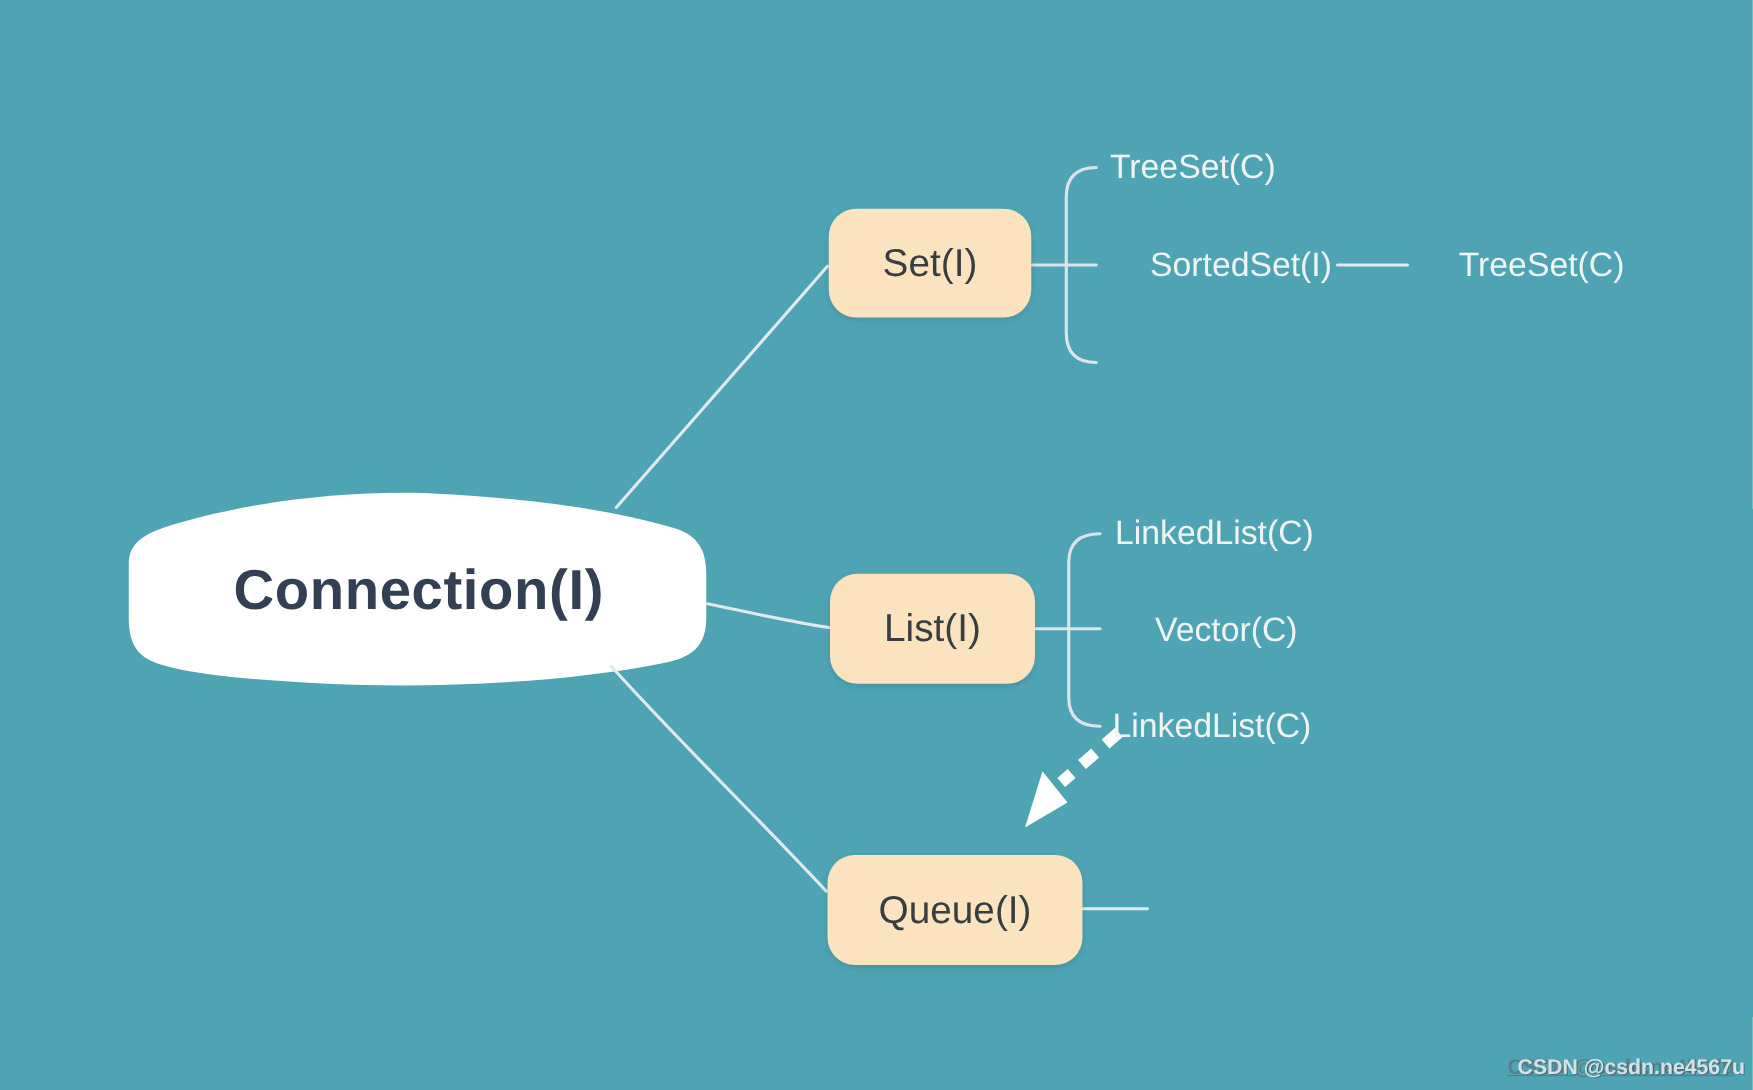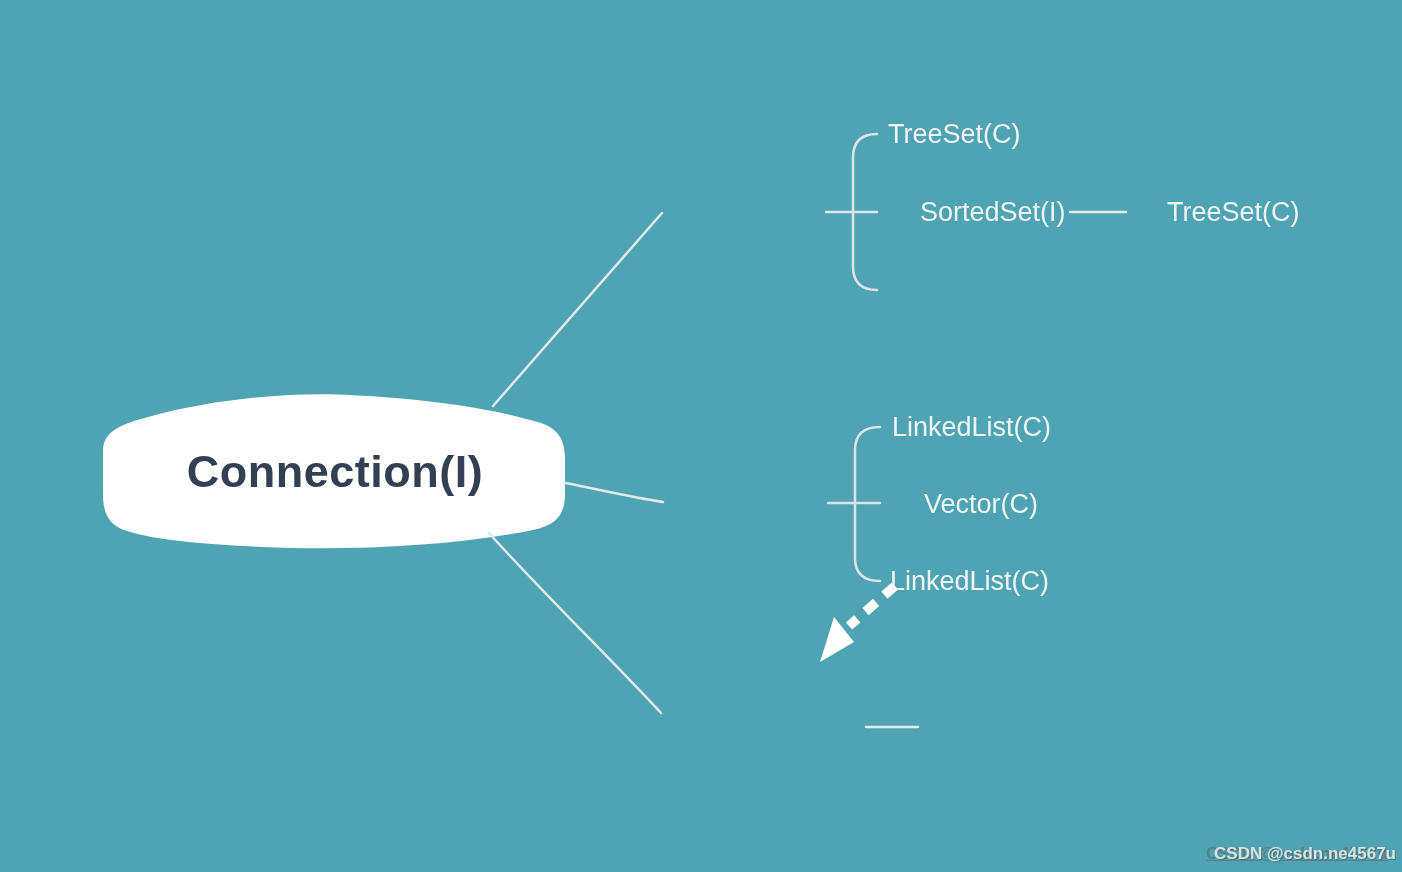--- a/index.html
+++ b/index.html
@@ -85,20 +85,23 @@
     <path d="M 828,503 L 880,503" stroke="#DCE4E9" stroke-width="2.5" fill="none" stroke-linecap="round"></path>
 
     <path d="M 866,727 L 918,727" stroke="#E2E9ED" stroke-width="2.5" fill="none" stroke-linecap="round"></path>
 
     <path d="M 895,586 L 849,626" stroke="#FFFFFF" stroke-width="9.5" fill="none" stroke-dasharray="14 11"></path>
     <polygon points="820,662 834,617 854,642" fill="#FFFFFF"></polygon>
   </svg>
 
   <div class="root-node">Connection(I)</div>
 
+  <div class="branch-box box-set">Set(I)</div>
+  <div class="branch-box box-list">List(I)</div>
+  <div class="branch-box box-queue">Queue(I)</div>
 
   <div class="leaf lf-hashset">TreeSet(C)</div>
   <div class="leaf lf-sortedset">SortedSet(I)</div>
   <div class="leaf lf-treeset">TreeSet(C)</div>
   <div class="leaf lf-arraylist">LinkedList(C)</div>
   <div class="leaf lf-vector">Vector(C)</div>
   <div class="leaf lf-linkedlist">LinkedList(C)</div>
 
   <div class="watermark">
     <span class="wm-back">CSDN @csdn.ne4567u</span>

